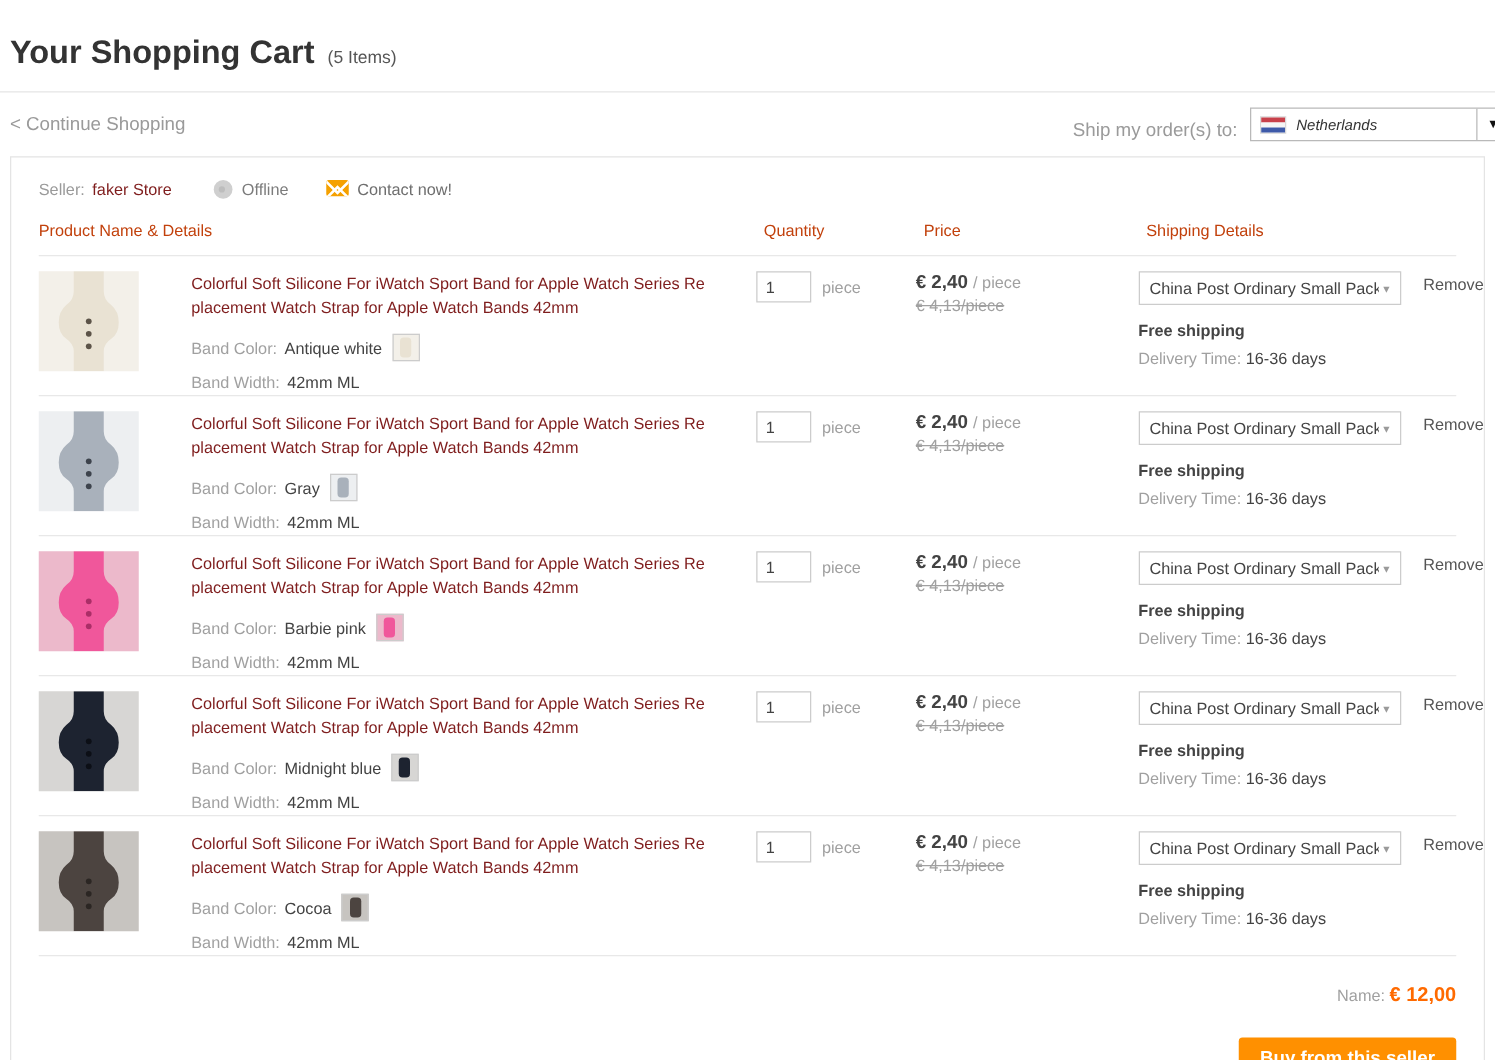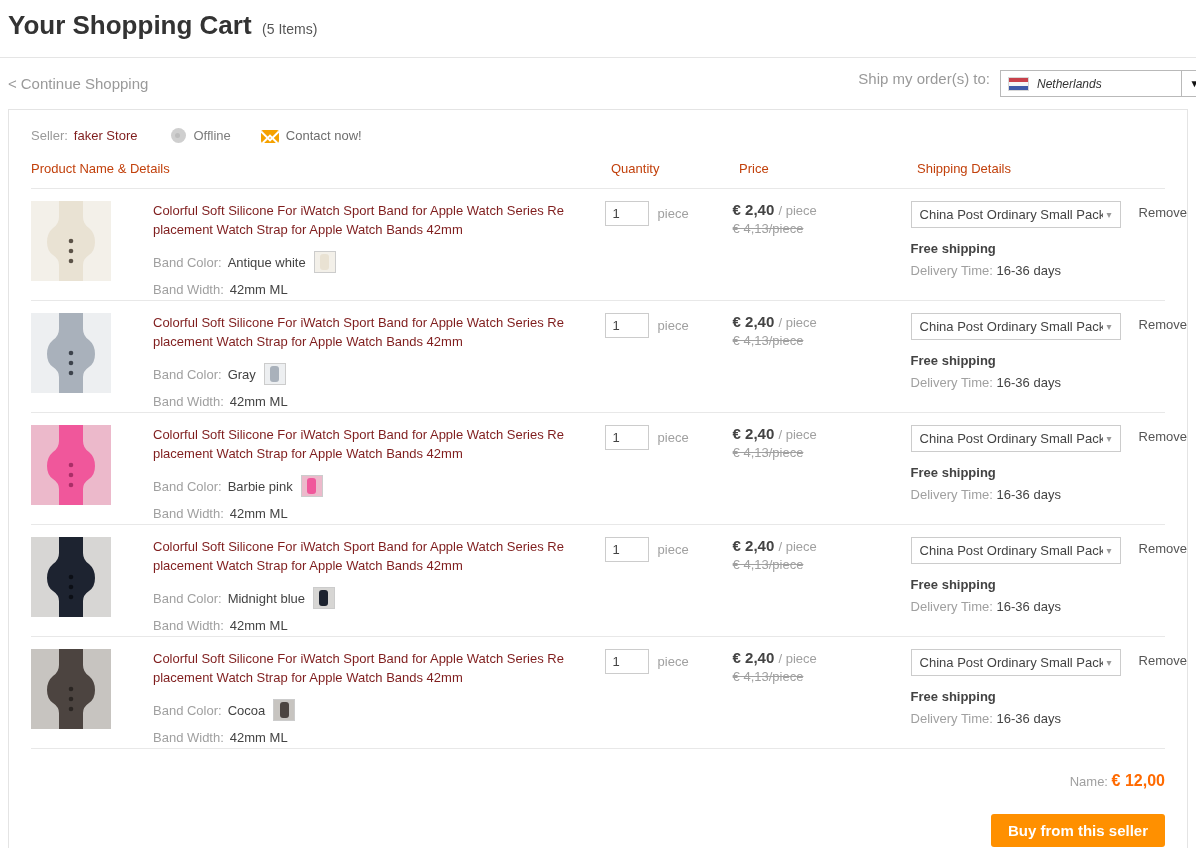--- a/index.html
+++ b/index.html
@@ -1,42 +1,42 @@
 <!DOCTYPE html>
 <html><head>
 <meta charset="utf-8">
 <style>
   * { box-sizing: border-box; margin: 0; padding: 0; }
   html, body { background: #fff; }
   body { font-family: "Liberation Sans", sans-serif; color: #434343; }
   .page { width: 1196px; height: 848px; overflow: hidden; position: relative; background: #fff; }
 
   
-  .hdr { padding: 10px 0 0 8px; }
+  .hdr { padding: 10px 0 0 8px; margin-top: 16px; }
   .hdr h1 { display: inline; font-size: 26px; font-weight: 700; color: #333; letter-spacing: 0; }
   .hdr .count { font-size: 14px; color: #555; margin-left: 6px; }
   .top-divider { height: 1px; background: #e5e5e5; margin-top: 16px; }
 
   
   .toolbar { display: flex; align-items: center; justify-content: space-between; padding: 12px 0 12px 8px; overflow: hidden; }
   .continue { color: #9a9a9a; font-size: 15px; cursor: pointer; text-decoration: none; }
   .continue .chev { margin-right: 4px; }
-  .shipto { display: flex; align-items: flex-start; }
+  .shipto { display: flex; align-items: flex-end; }
   .shipto-label { color: #9a9a9a; font-size: 15px; margin-right: 10px; white-space: nowrap; }
   .country-select { display: flex; align-items: center; width: 208px; height: 27px; border: 1px solid #b9b9b9; background: #fff; cursor: pointer; flex: none; margin-right: -12px; }
   .flag { width: 21px; height: 14px; margin: 0 8px 0 7px; border: 1px solid #d8d8d8; display: flex; flex-direction: column; flex: none; }
   .flag .s1 { flex: 1; background: #c8414b; }
   .flag .s2 { flex: 1; background: #f5f5f5; }
   .flag .s3 { flex: 1; background: #3e5aa9; }
   .country-name { font-size: 12px; color: #333; flex: 1; font-style: italic; }
   .country-arrow { width: 26px; height: 100%; border-left: 1px solid #b9b9b9; display: flex; align-items: center; justify-content: center; font-size: 10px; color: #111; flex: none; }
 
   
   .panel { margin-left: 8px; width: 1180px; border: 1px solid #e4e4e4; background: #fff; }
-  .seller-bar { display: flex; align-items: flex-end; padding: 18px 22px 14px 22px; font-size: 13px; }
+  .seller-bar { display: flex; align-items: flex-start; padding: 18px 22px 14px 22px; font-size: 13px; }
   .seller-lbl { color: #9a9a9a; }
   .seller-name { color: #7f1d1d; margin-left: 6px; cursor: pointer; }
   .offline-ic { width: 15px; height: 15px; border-radius: 50%; background: #cfcfcf; margin-left: 34px; position: relative; }
   .offline-ic::after { content: ""; position: absolute; left: 4px; top: 5px; width: 5px; height: 5px; border-radius: 50%; background: #bdbdbd; }
   .offline-txt { color: #7c7c7c; margin-left: 7px; }
   .mail-ic { width: 18px; height: 13px; background: #f5a100; border-radius: 2px; margin-left: 30px; position: relative; overflow: hidden; }
   .mail-ic::before, .mail-ic::after { content: ""; position: absolute; width: 14px; height: 14px; border: 2px solid #fff; transform: rotate(45deg); top: -10px; left: 0; }
   .mail-ic::after { top: 8px; }
   .contact-txt { color: #6e6e6e; margin-left: 7px; cursor: pointer; }
 

